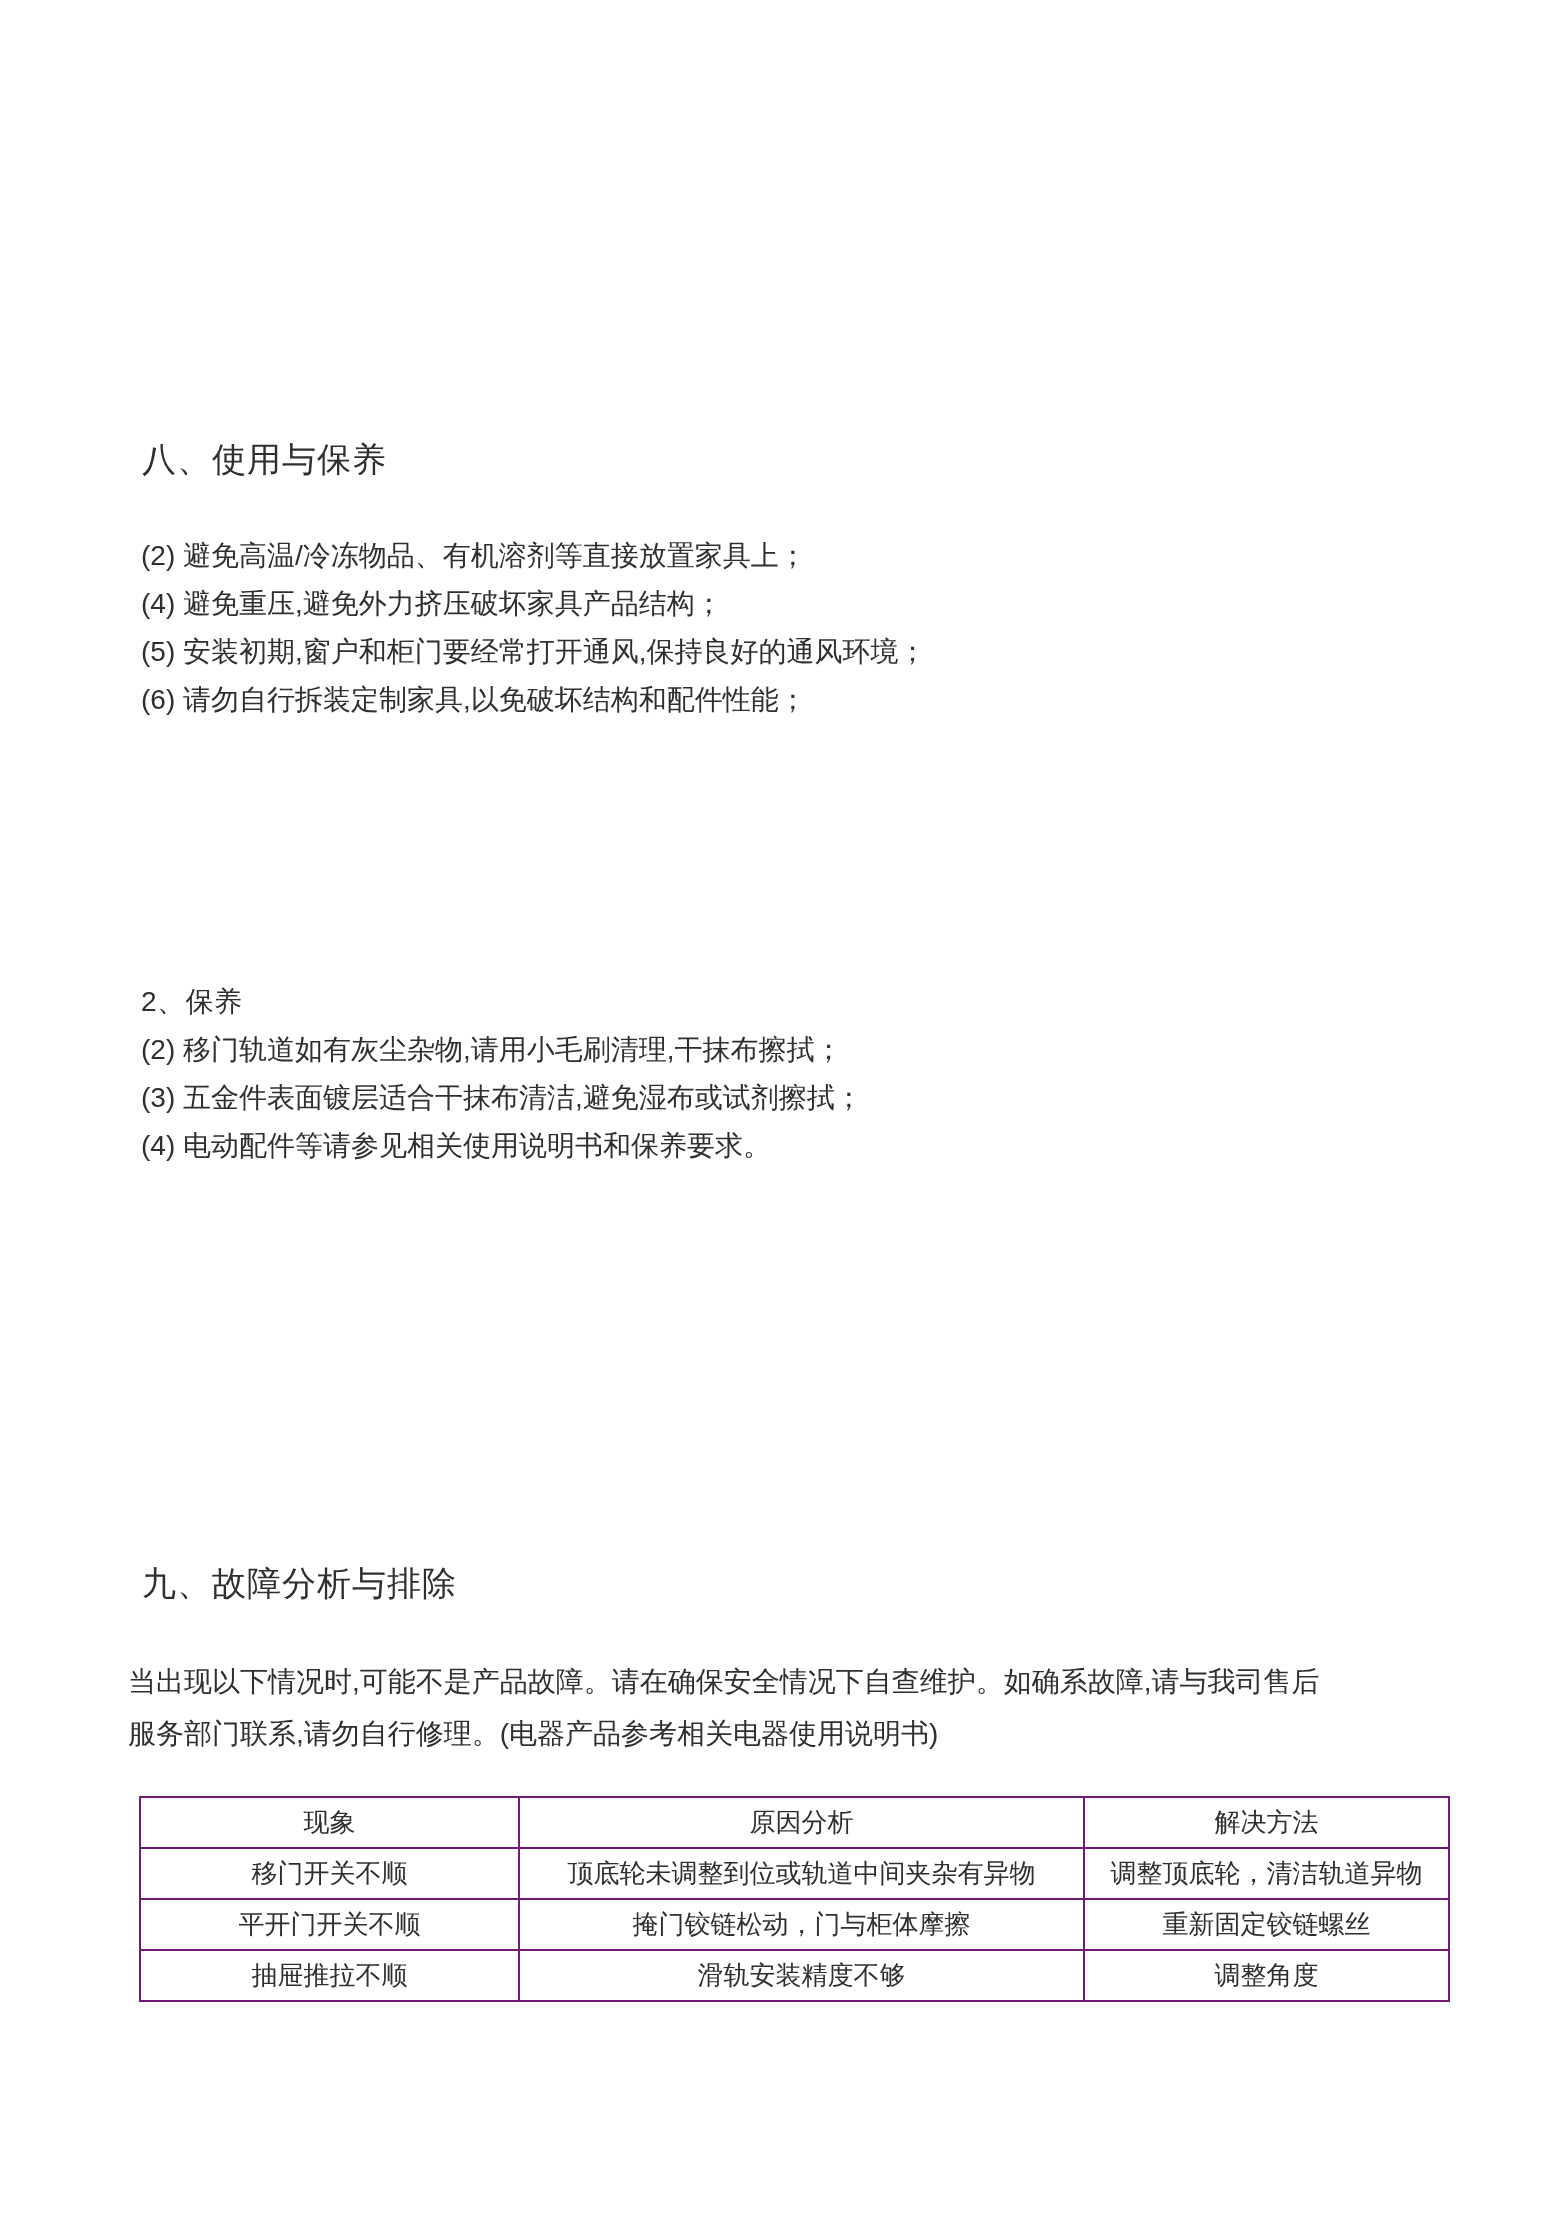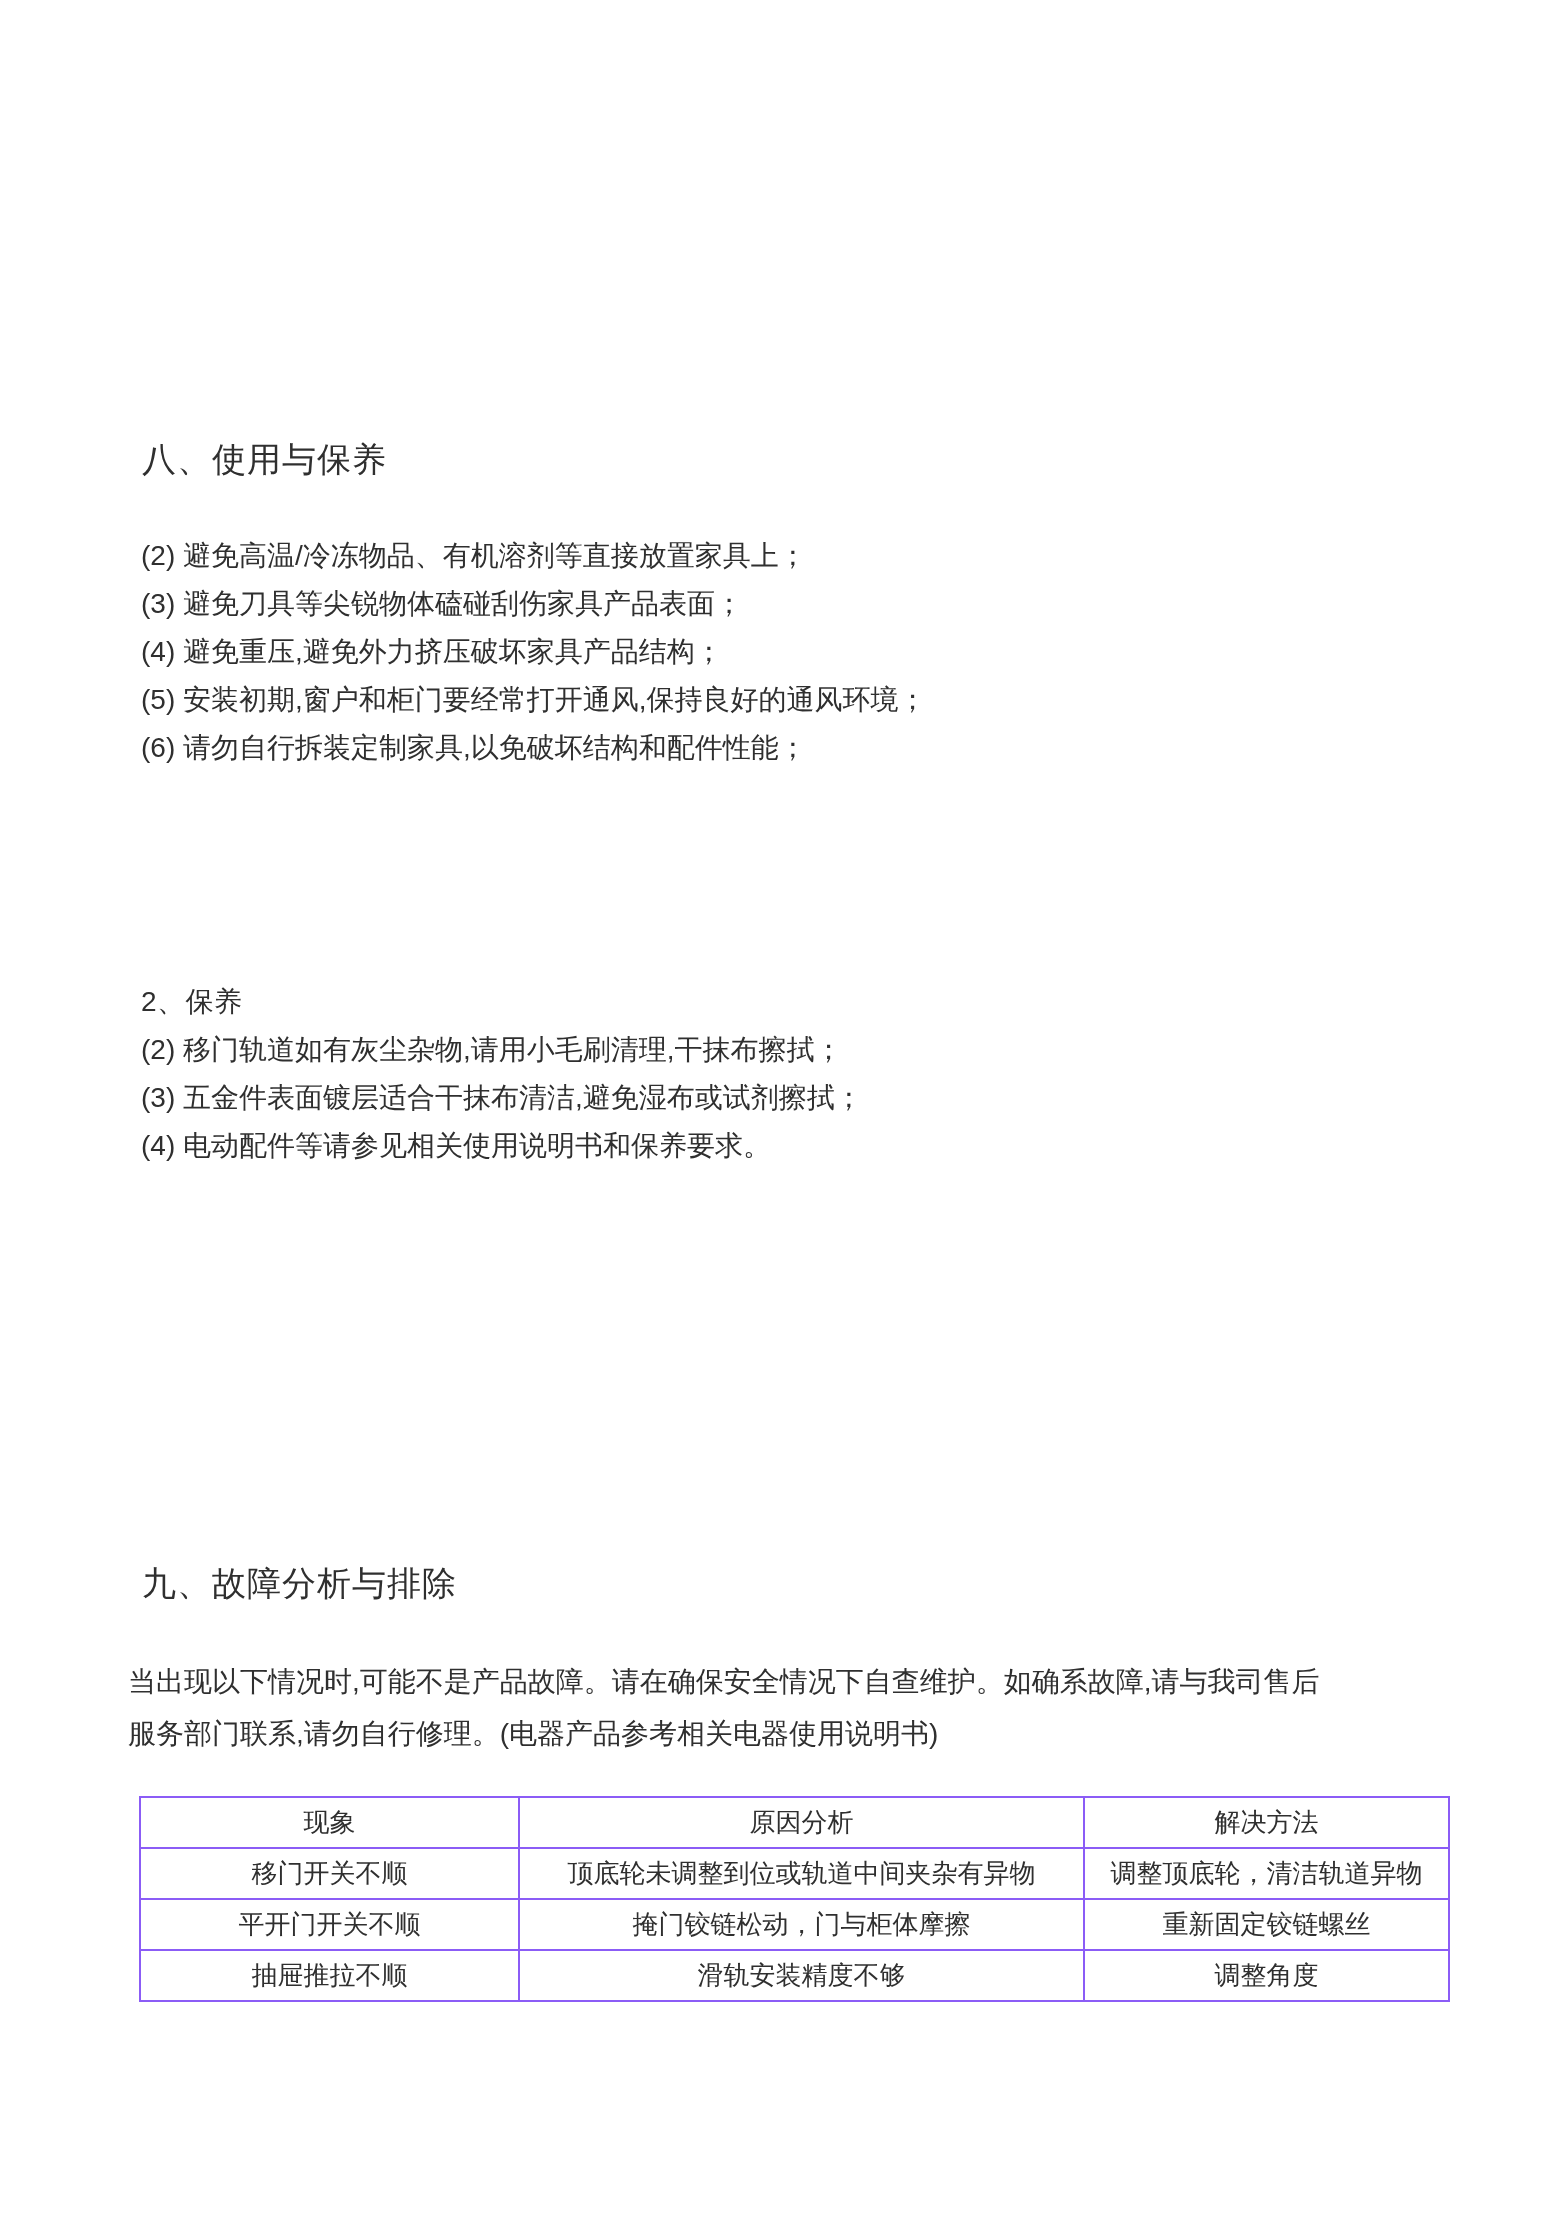--- a/index.html
+++ b/index.html
@@ -47,38 +47,37 @@
     position: absolute;
     left: 139px;
     top: 1796px;
   }
   table {
     border-collapse: collapse;
     table-layout: fixed;
     width: 1309px;
   }
   th, td {
-    border: 2px solid #8b5cf6;
+    border: 2px solid #701a75;
     font-size: 26px;
     font-weight: normal;
     text-align: center;
     vertical-align: middle;
     height: 49px;
     padding: 0;
     overflow: hidden;
   }
 </style>
 </head>
 <body>
 
 <div id="sec8-title" class="section-title">八、使用与保养</div>
 
 <div id="use-list" class="text-block">
   <div>(2) 避免高温/冷冻物品、有机溶剂等直接放置家具上；</div>
-  <div>(3) 避免刀具等尖锐物体磕碰刮伤家具产品表面；</div>
   <div>(4) 避免重压,避免外力挤压破坏家具产品结构；</div>
   <div>(5) 安装初期,窗户和柜门要经常打开通风,保持良好的通风环境；</div>
   <div>(6) 请勿自行拆装定制家具,以免破坏结构和配件性能；</div>
 </div>
 
 <div id="care-list" class="text-block">
   <div class="subsection-title">2、保养</div>
   <div>(2) 移门轨道如有灰尘杂物,请用小毛刷清理,干抹布擦拭；</div>
   <div>(3) 五金件表面镀层适合干抹布清洁,避免湿布或试剂擦拭；</div>
   <div>(4) 电动配件等请参见相关使用说明书和保养要求。</div>

